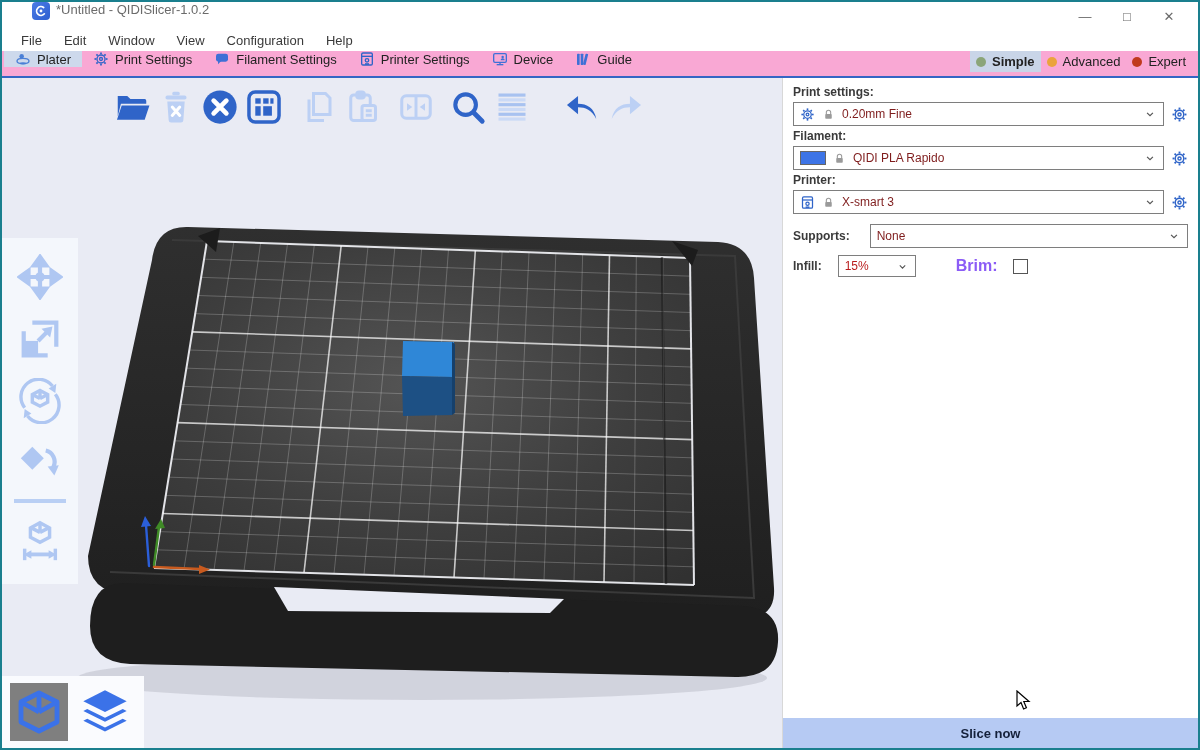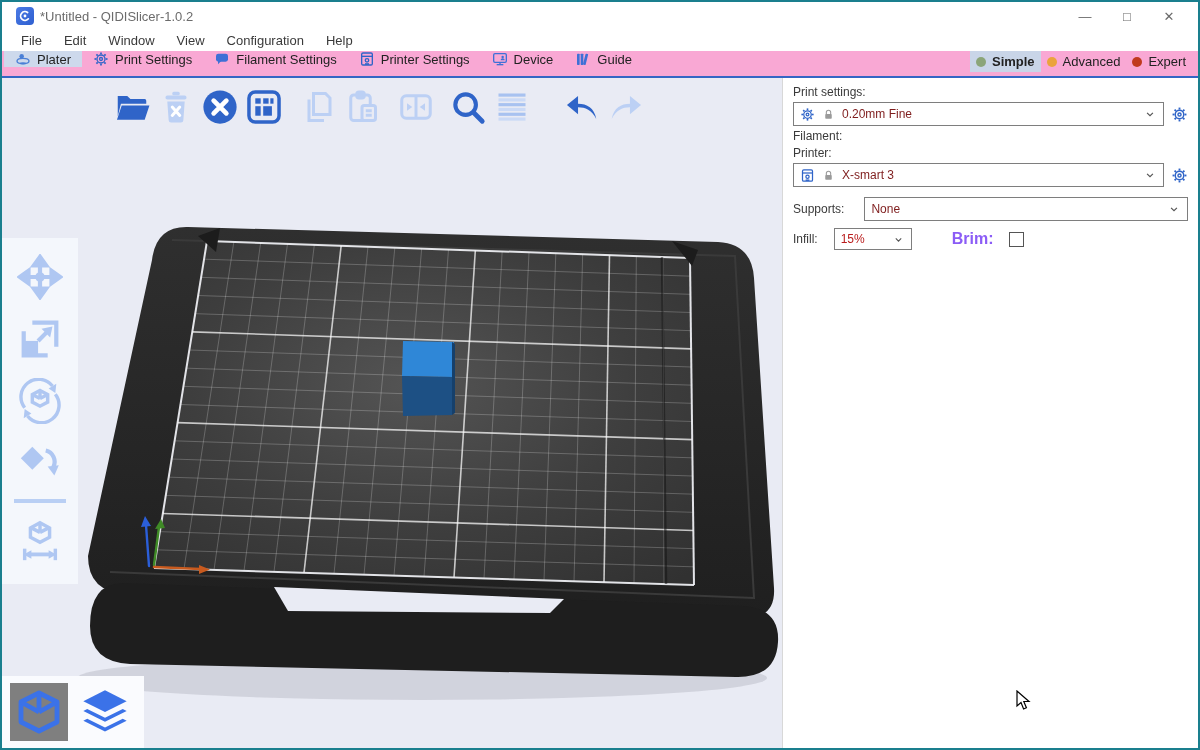--- a/index.html
+++ b/index.html
@@ -2,21 +2,21 @@
 <html><head>
 <meta charset="utf-8">
 <style>
   * { margin:0; padding:0; box-sizing:border-box; }
   html,body { width:1200px; height:750px; font-family:"Liberation Sans", sans-serif; }
   .window {
     position:relative; width:1200px; height:750px; background:#fff;
     border:2px solid #1A7F8E; overflow:hidden; font-size:13px; color:#333;
   }
   
-  .titlebar { height:28px; display:flex; align-items:center; background:#fff; padding:0 12px; }
+  .titlebar { height:28px; display:flex; background:#fff; padding:0 12px;margin-left:16px; }
   .app-icon { width:18px; height:18px; border-radius:4px; background:linear-gradient(135deg,#4B7BE5,#2E5FD0);
     display:flex; align-items:center; justify-content:center; margin:0 6px 0 2px; }
   .title-text { color:#6b6b6b; font-size:13px; }
   .win-controls { margin-left:auto; display:flex; align-items:center; gap:8px; }
   .win-btn { width:34px; height:24px; display:flex; align-items:center; justify-content:center;
     color:#6a6a6a; font-size:13px; cursor:default; }
   
   .menubar { height:21px; display:flex; align-items:center; background:#fff; padding-left:8px; }
   .menu-item { padding:0 11px; color:#3a3a3a; font-size:13px; }
   
@@ -41,21 +41,21 @@
     display:flex; flex-direction:column; align-items:center; padding:8px 0 12px; }
   .side-btn { width:64px; height:62px; display:flex; align-items:center; justify-content:center; }
   .side-sep { width:52px; height:4px; background:#B9CFF4; margin:5px 0 7px; }
   
   .view-switcher { position:absolute; left:0; bottom:0; width:142px; height:72px; background:#FAFBFE;
     display:flex; align-items:center; gap:8px; padding-left:8px; }
   .vs-3d { width:58px; height:58px; background:#7F7F7F; display:flex; align-items:center; justify-content:center; }
   .vs-layers { width:58px; height:58px; display:flex; align-items:center; justify-content:center; }
   
   .panel { position:relative; width:416px; height:670px; background:#fff; border-left:1px solid #D8D8D8; padding:5px 10px 0 10px; }
-  .panel-label { font-size:12px; color:#3a3a3a; margin:2px 0 3px 0; }
+  .panel-label { font-size:12px; color:#3a3a3a; margin:2px 0 3px 0;font-weight:bold; }
   .combo { display:flex; align-items:center; gap:7px; height:24px; border:1px solid #7E7E7E; background:#fff;
     padding:0 6px; font-size:12px; color:#7f1d1d; }
   .combo-row { display:flex; align-items:center; gap:7px; margin-bottom:3px; }
   .combo-row .combo { flex:1; }
   .chev { margin-left:auto; flex:0 0 auto; }
   .swatch { width:26px; height:14px; border:1px solid #666; }
   .supports-row { display:flex; align-items:center; gap:20px; margin-top:10px; }
   .supports-row .combo { flex:1; }
   .infill-row { display:flex; align-items:center; gap:16px; margin-top:7px; }
   .mini-combo { display:flex; align-items:center; width:78px; height:22px; border:1px solid #7E7E7E;
@@ -477,20 +477,35 @@
           <svg class="chev" width="14" height="14" viewBox="0 0 24 24">
               <use href="#i-chev"></use>
             </svg>
         </div>
         <svg width="17" height="17" viewBox="0 0 24 24" class="ic-en">
             <use href="#i-gear"></use>
           </svg>
       </div>
 
       <div class="panel-label">Filament:</div>
+      <div class="combo-row">
+        <div class="combo">
+          <span class="swatch" style="background-color: rgb(61, 116, 230);"></span>
+          <svg width="13" height="13" viewBox="0 0 24 24">
+              <use href="#i-lock"></use>
+            </svg>
+          <span>QIDI PLA Rapido</span>
+          <svg class="chev" width="14" height="14" viewBox="0 0 24 24">
+              <use href="#i-chev"></use>
+            </svg>
+        </div>
+        <svg width="17" height="17" viewBox="0 0 24 24" class="ic-en">
+            <use href="#i-gear"></use>
+          </svg>
+      </div>
 
       <div class="panel-label">Printer:</div>
       <div class="combo-row">
         <div class="combo">
           <svg width="15" height="15" viewBox="0 0 24 24" class="ic-en">
               <use href="#i-printer"></use>
             </svg>
           <svg width="13" height="13" viewBox="0 0 24 24">
               <use href="#i-lock"></use>
             </svg>
@@ -519,19 +534,20 @@
         <div class="mini-combo">
           <span>15%</span>
           <svg class="chev" width="13" height="13" viewBox="0 0 24 24">
               <use href="#i-chev"></use>
             </svg>
         </div>
         <span class="brim-label">Brim:</span>
         <span class="checkbox"></span>
       </div>
 
+      <div class="slice-btn">Slice now</div>
     </div>
   </div>
 
   <svg class="cursor" width="16" height="22" viewBox="0 0 16 22">
     <path d="M1 1 L1 16 L5 12.5 L7.6 19 L10.4 17.8 L7.8 11.5 L13 11.5 Z" fill="#fff" stroke="#000" stroke-width="1.2"></path>
   </svg>
 </div>
 
 </body></html>

